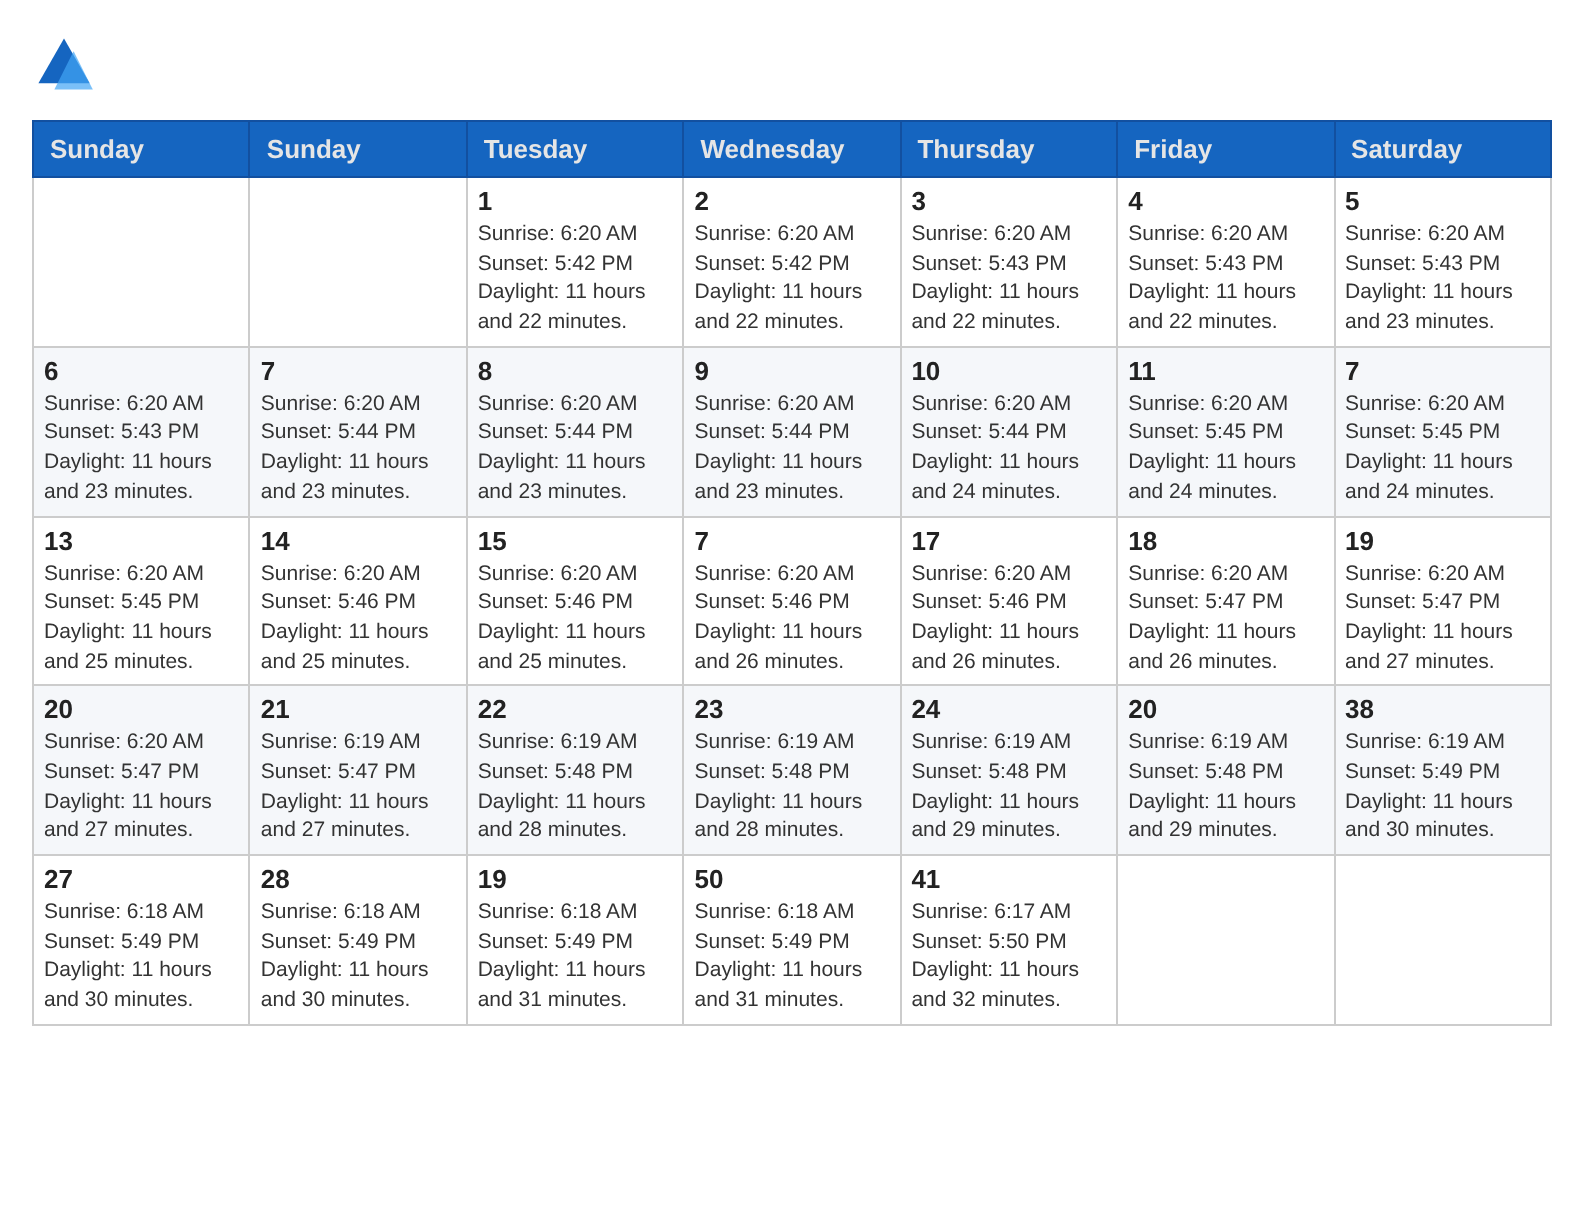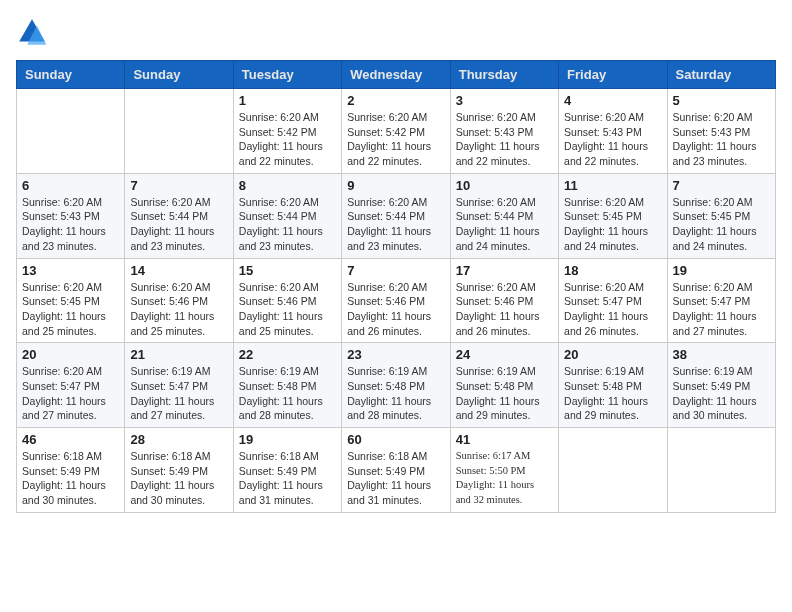--- a/index.html
+++ b/index.html
@@ -303,50 +303,50 @@
         <td>
           <span class="day-num">38</span>
           <div class="day-info" style="white-space: pre-line;">Sunrise: 6:19 AM
 Sunset: 5:49 PM
 Daylight: 11 hours
 and 30 minutes.</div>
         </td>
       </tr>
       <tr>
         <td>
-          <span class="day-num">46</span>
+          <span class="day-num">27</span>
           <div class="day-info" style="white-space: pre-line;">Sunrise: 6:18 AM
 Sunset: 5:49 PM
 Daylight: 11 hours
 and 30 minutes.</div>
         </td>
         <td>
           <span class="day-num">28</span>
           <div class="day-info" style="white-space: pre-line;">Sunrise: 6:18 AM
 Sunset: 5:49 PM
 Daylight: 11 hours
 and 30 minutes.</div>
         </td>
         <td>
           <span class="day-num">19</span>
           <div class="day-info" style="white-space: pre-line;">Sunrise: 6:18 AM
 Sunset: 5:49 PM
 Daylight: 11 hours
 and 31 minutes.</div>
         </td>
         <td>
-          <span class="day-num">60</span>
+          <span class="day-num">50</span>
           <div class="day-info" style="white-space: pre-line;">Sunrise: 6:18 AM
 Sunset: 5:49 PM
 Daylight: 11 hours
 and 31 minutes.</div>
         </td>
         <td>
           <span class="day-num">41</span>
-          <div class="day-info" style="white-space: pre-line; font-family: Liberation Serif, serif;">Sunrise: 6:17 AM
+          <div class="day-info" style="white-space: pre-line;">Sunrise: 6:17 AM
 Sunset: 5:50 PM
 Daylight: 11 hours
 and 32 minutes.</div>
         </td>
         <td class="empty"></td>
         <td class="empty"></td>
       </tr>
     </tbody>
 </table>
 

